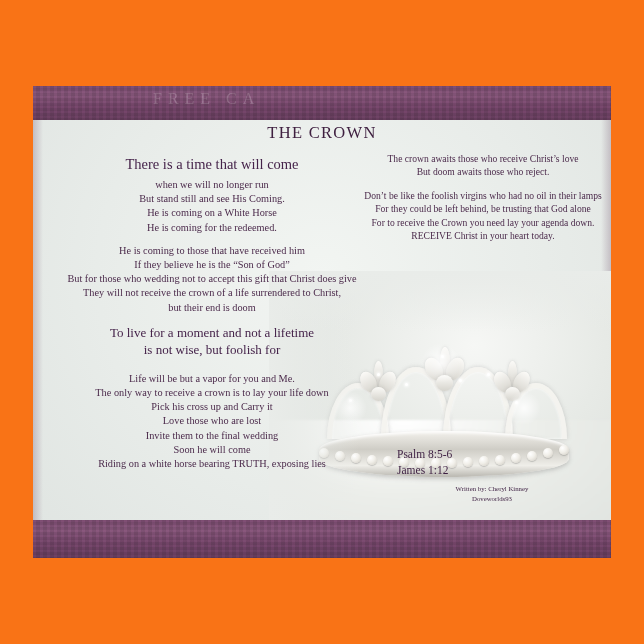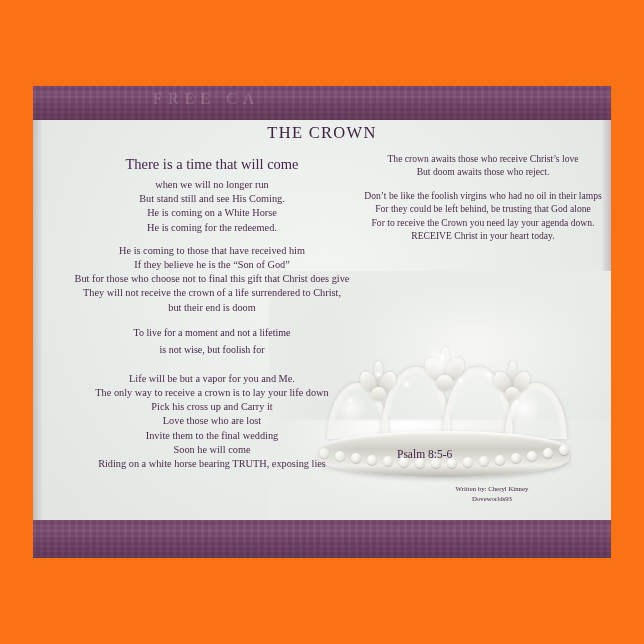--- a/index.html
+++ b/index.html
@@ -93,21 +93,21 @@
     font-size: 10.3px;
     line-height: 14.2px;
   }
   .col-left .lead {
     font-size: 14.5px;
     line-height: 20px;
     color: #45234a;
     margin-bottom: 3px;
   }
   .col-left .lead2 {
-    font-size: 10px;
+    font-size: 13px;
     line-height: 17px;
     color: #45234a;
   }
   .stanza { margin-bottom: 9px; }
   .stanza.tight { margin-bottom: 4px; }
   .stanza p { margin: 0; }
 
   
   .col-right {
     position: absolute;
@@ -322,21 +322,21 @@
       </div>
       <div class="stanza">
         <p>when we will no longer run</p>
         <p>But stand still and see His Coming.</p>
         <p>He is coming on a White Horse</p>
         <p>He is coming for the redeemed.</p>
       </div>
       <div class="stanza">
         <p>He is coming to those that have received him</p>
         <p>If they believe he is the “Son of God”</p>
-        <p>But for those who choose not to final this gift that Christ does give</p>
+        <p>But for those who wedding not to accept this gift that Christ does give</p>
         <p>They will not receive the crown of a life surrendered to Christ,</p>
         <p>but their end is doom</p>
       </div>
       <div class="stanza">
         <p class="lead2">To live for a moment and not a lifetime</p>
         <p class="lead2">is not wise, but foolish for</p>
       </div>
       <div class="stanza" style="margin-top:14px;">
         <p>Life will be but a vapor for you and Me.</p>
         <p>The only way to receive a crown is to lay your life down</p>
@@ -356,20 +356,21 @@
       <div class="stanza">
         <p>Don’t be like the foolish virgins who had no oil in their lamps</p>
         <p>For they could be left behind, be trusting that God alone</p>
         <p>For to receive the Crown you need lay your agenda down.</p>
         <p>RECEIVE Christ in your heart today.</p>
       </div>
     </div>
 
     <div class="refs">
       <div>Psalm 8:5-6</div>
+      <div>James 1:12</div>
     </div>
     <div class="credit">
       <div>Written by: Cheryl Kinney</div>
       <div>Doveworlds93</div>
     </div>
 
   </div>
 </div>
 
 </body></html>

